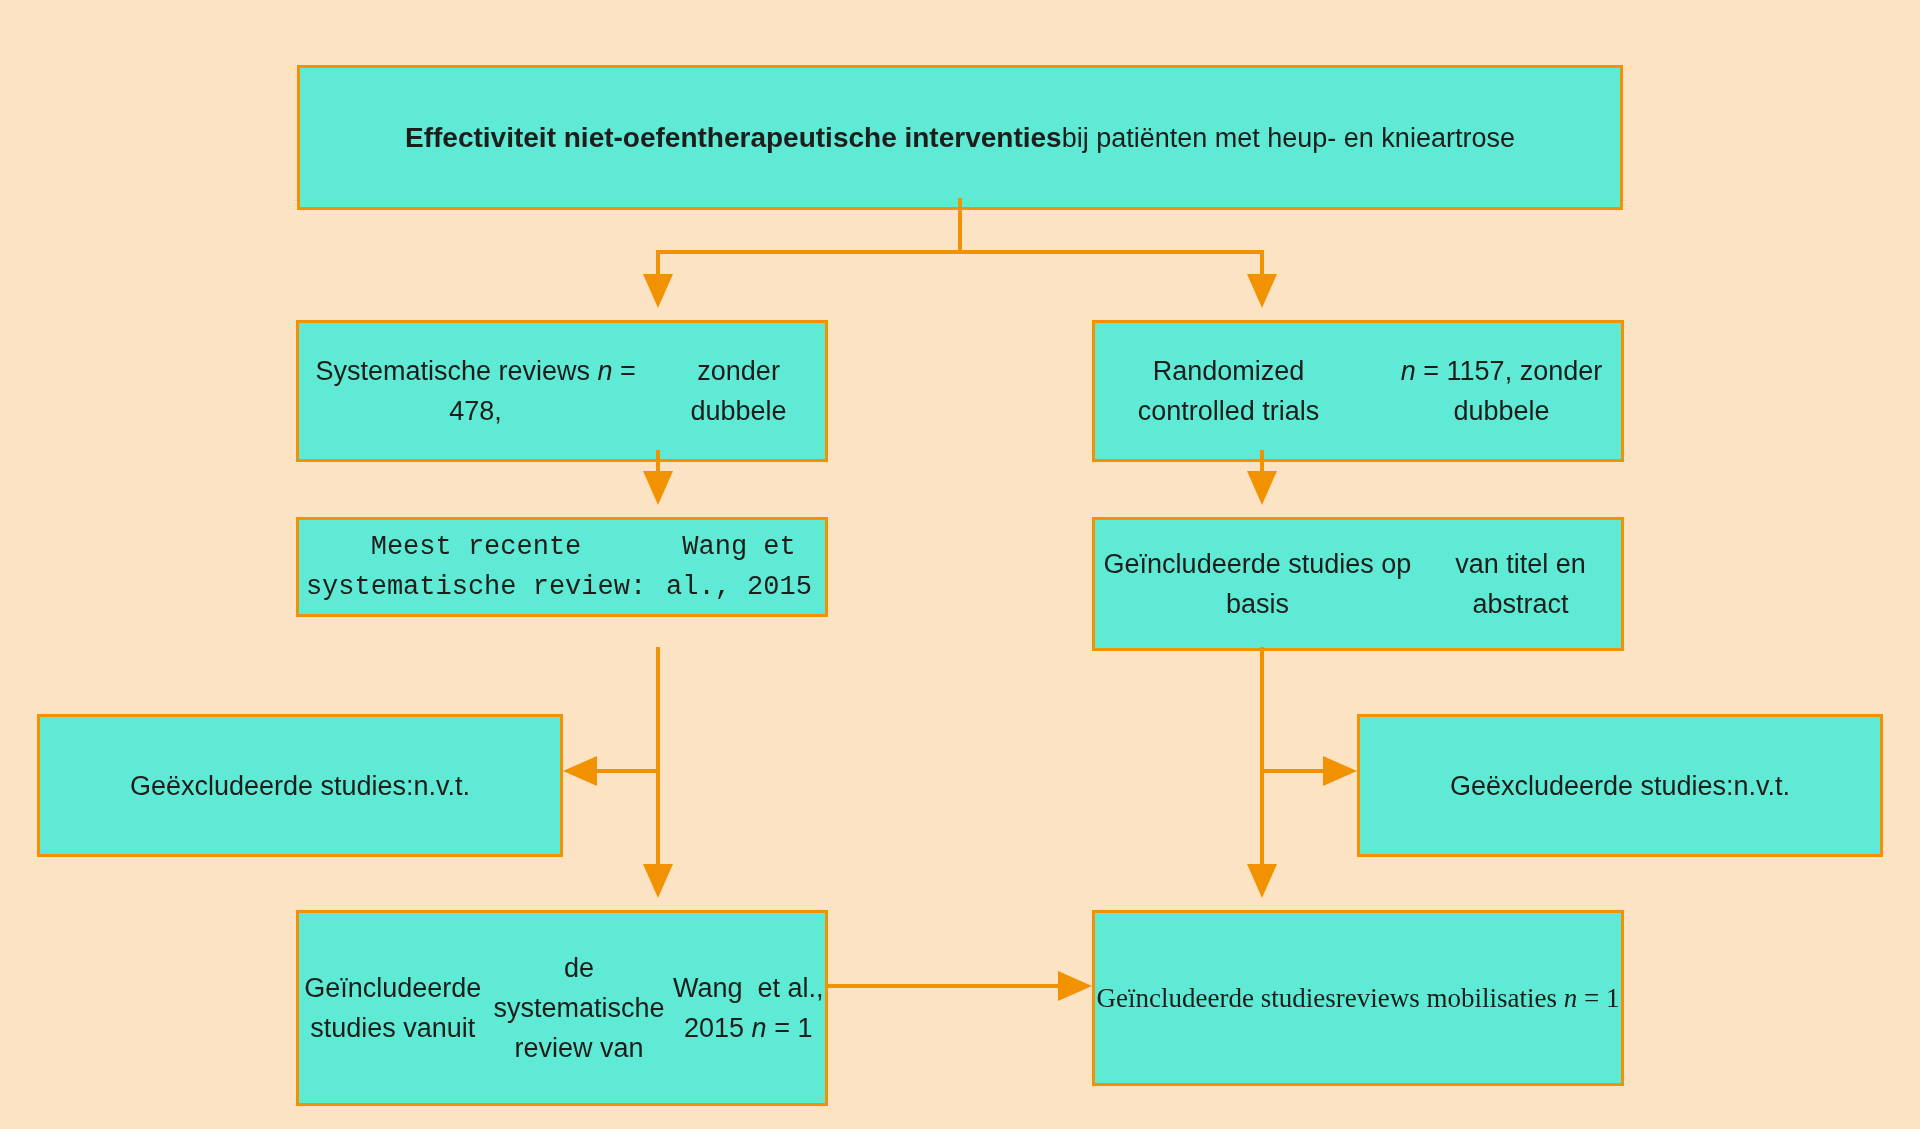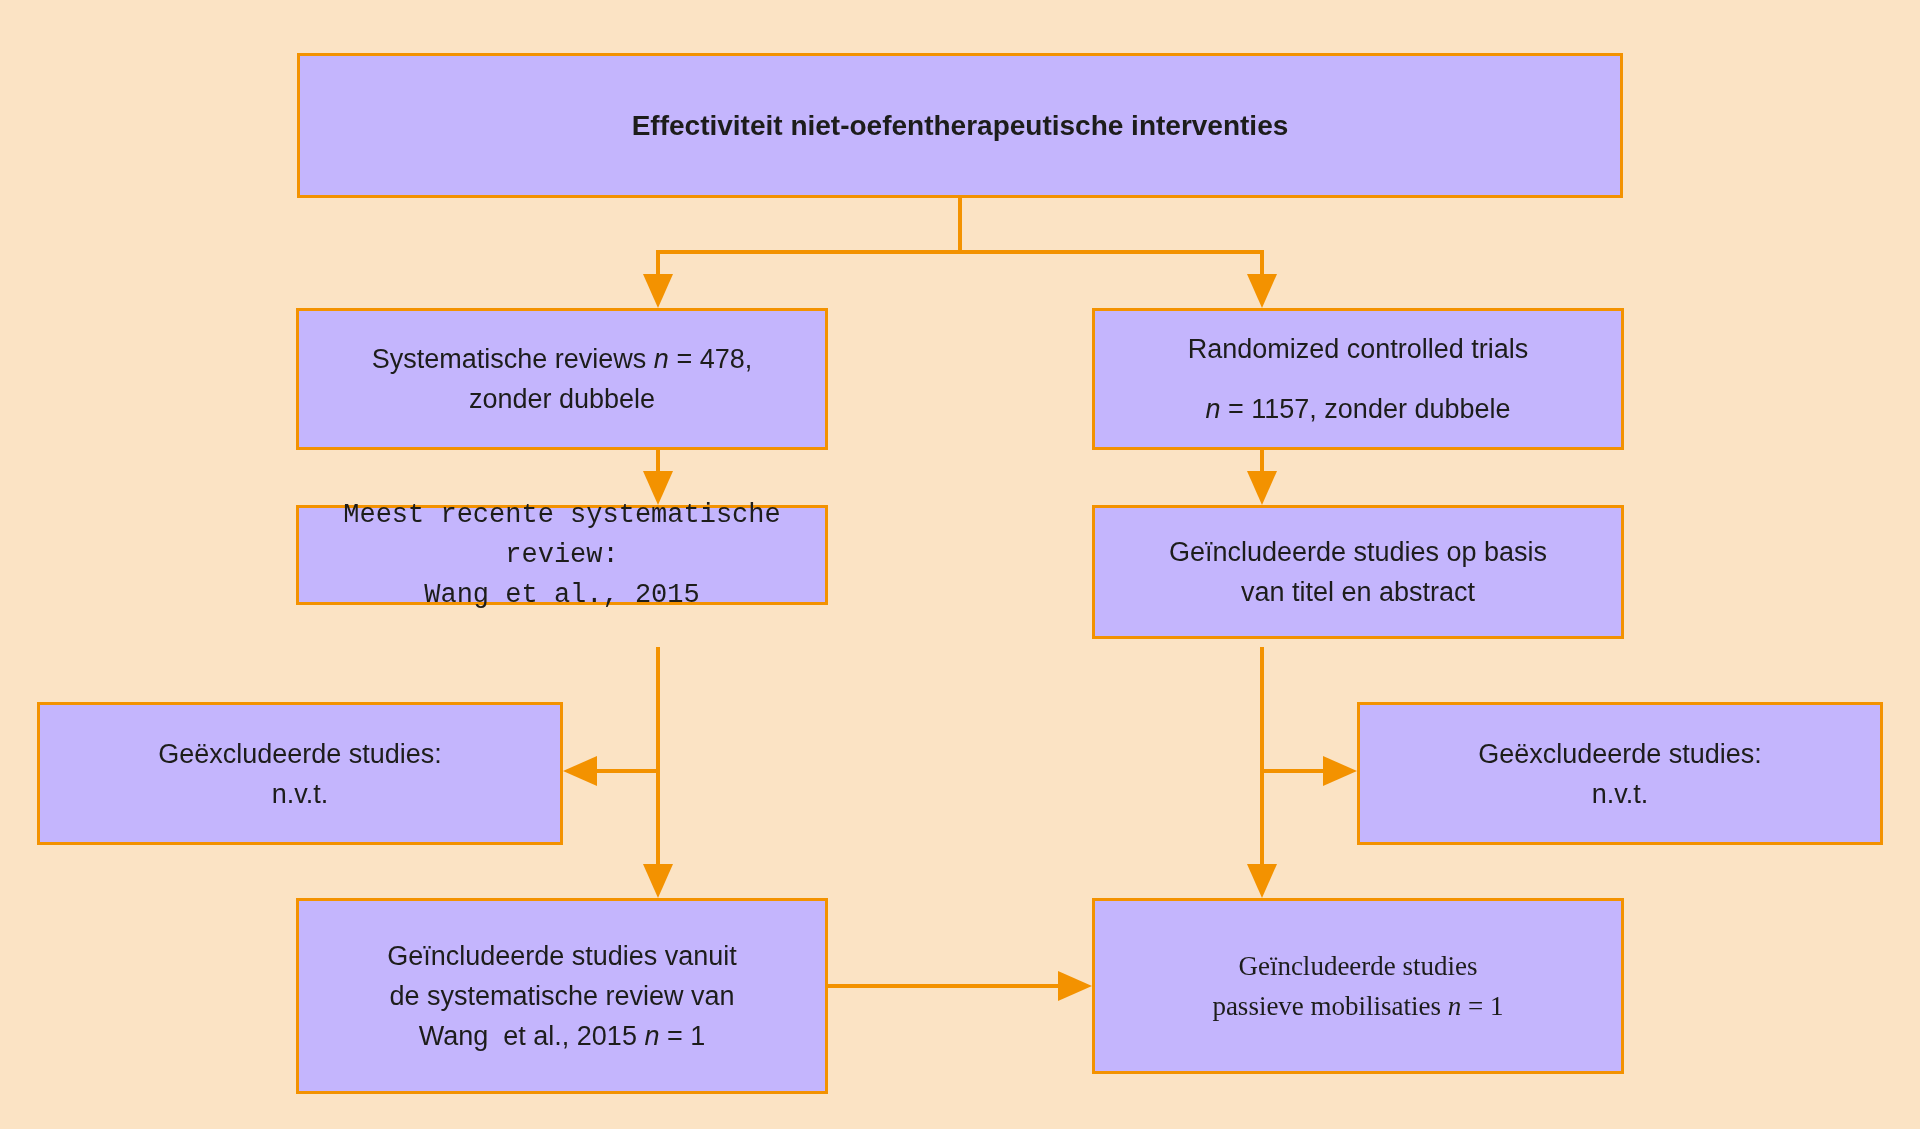--- a/index.html
+++ b/index.html
@@ -7,28 +7,28 @@
     width: 1920px; height: 1129px;
     background: #FBE3C4;
     font-family: "Liberation Sans", sans-serif;
     color: #1D1D1B;
     position: relative;
     overflow: hidden;
   }
   .canvas { position: absolute; inset: 0; }
   .box {
     position: absolute;
-    background: #c4b5fd;
+    background: #5eead4;
     border: 3px solid #F39200;
     box-sizing: border-box;
     display: flex;
-    flex-direction: column;
     justify-content: center;
     align-items: center;
     text-align: center;
+    margin-top: 12px;
   }
   .bline {
     font-size: 27px;
     line-height: 40px;
     white-space: pre-wrap;
   }
   .bline.bold { font-weight: 700; font-size: 28px; }
   .var { font-style: italic; }
   .hline, .vline { position: absolute; background: #F39200; }
   .arr-down {
@@ -50,20 +50,21 @@
     border-left: 34px solid #F39200;
   }
 </style>
 </head>
 <body>
 
 <div class="canvas">
 
   <div class="box" style="left:297px; top:53px; width:1326px; height:145px;">
     <div class="bline bold">Effectiviteit niet-oefentherapeutische interventies</div>
+    <div class="bline">bij patiënten met heup- en knieartrose</div>
   </div>
 
   <div class="vline" style="left:958px; top:198px; width:4px; height:56px;"></div>
 
   <div class="hline" style="left:656px; top:250px; width:608px; height:4px;"></div>
 
   <div class="vline" style="left:656px; top:250px; width:4px; height:28px;"></div>
   <div class="arr-down" style="left:643px; top:274px;"></div>
   <div class="vline" style="left:1260px; top:250px; width:4px; height:28px;"></div>
   <div class="arr-down" style="left:1247px; top:274px;"></div>
@@ -115,19 +116,19 @@
   </div>
 
   <div class="box" style="left:296px; top:898px; width:532px; height:196px;">
     <div class="bline">Geïncludeerde studies vanuit</div>
     <div class="bline">de systematische review van</div>
     <div class="bline"><span>Wang  et al., 2015 </span><span class="var">n</span><span> = 1</span></div>
   </div>
 
   <div class="box" style="left:1092px; top:898px; width:532px; height:176px;font-family:Liberation Serif, serif;">
     <div class="bline">Geïncludeerde studies</div>
-    <div class="bline"><span>passieve mobilisaties </span><span class="var">n</span><span> = 1</span></div>
+    <div class="bline"><span>reviews mobilisaties </span><span class="var">n</span><span> = 1</span></div>
   </div>
 
   <div class="hline" style="left:828px; top:984px; width:234px; height:4px;"></div>
   <div class="arr-right" style="left:1058px; top:971px;"></div>
 
 </div>
 
 </body></html>

